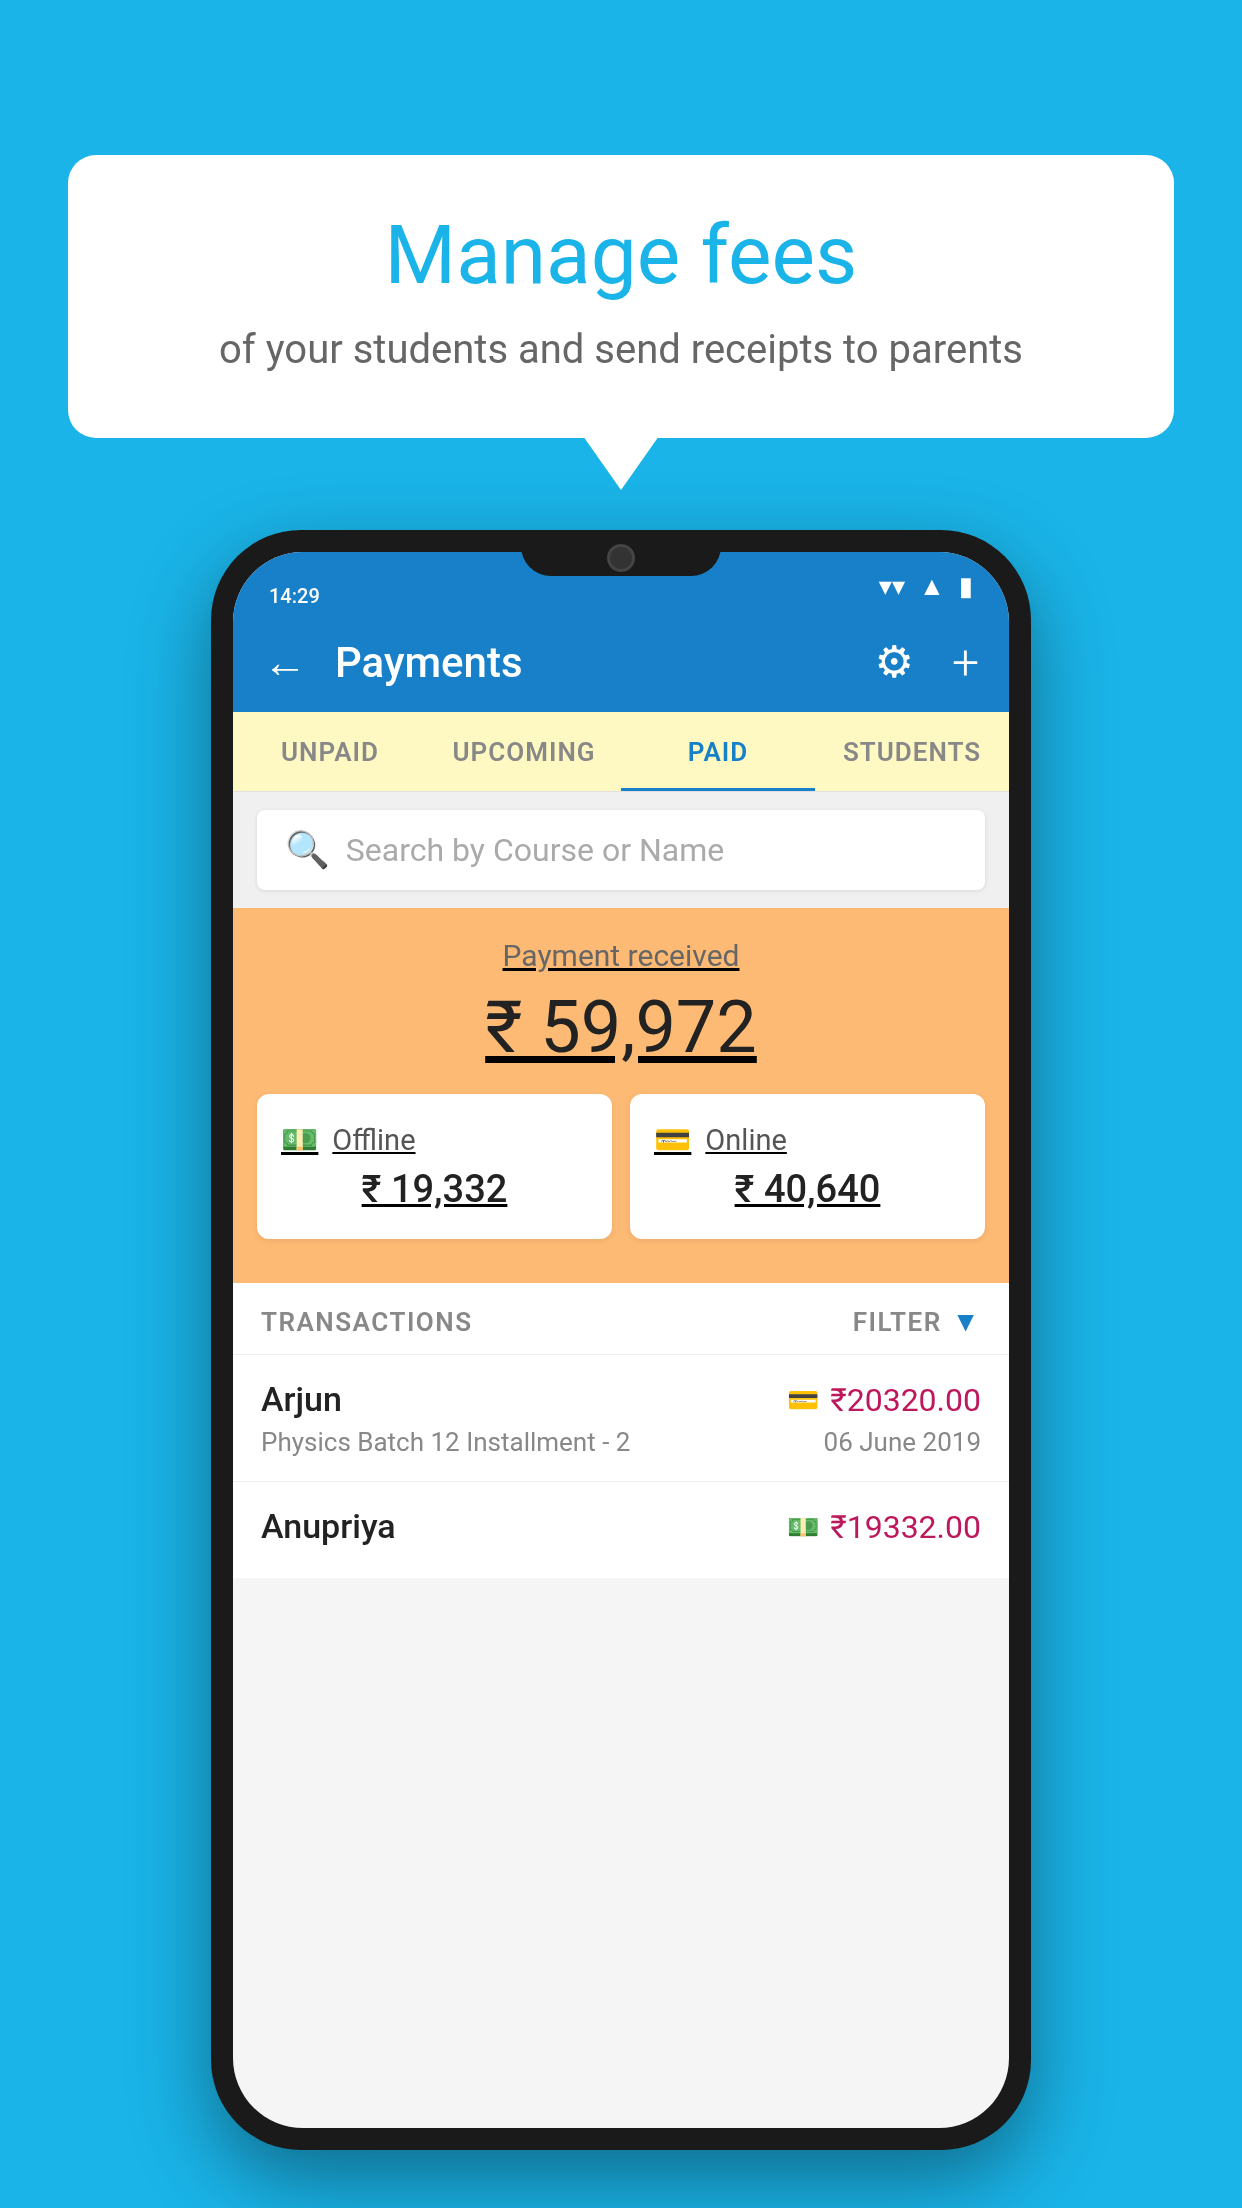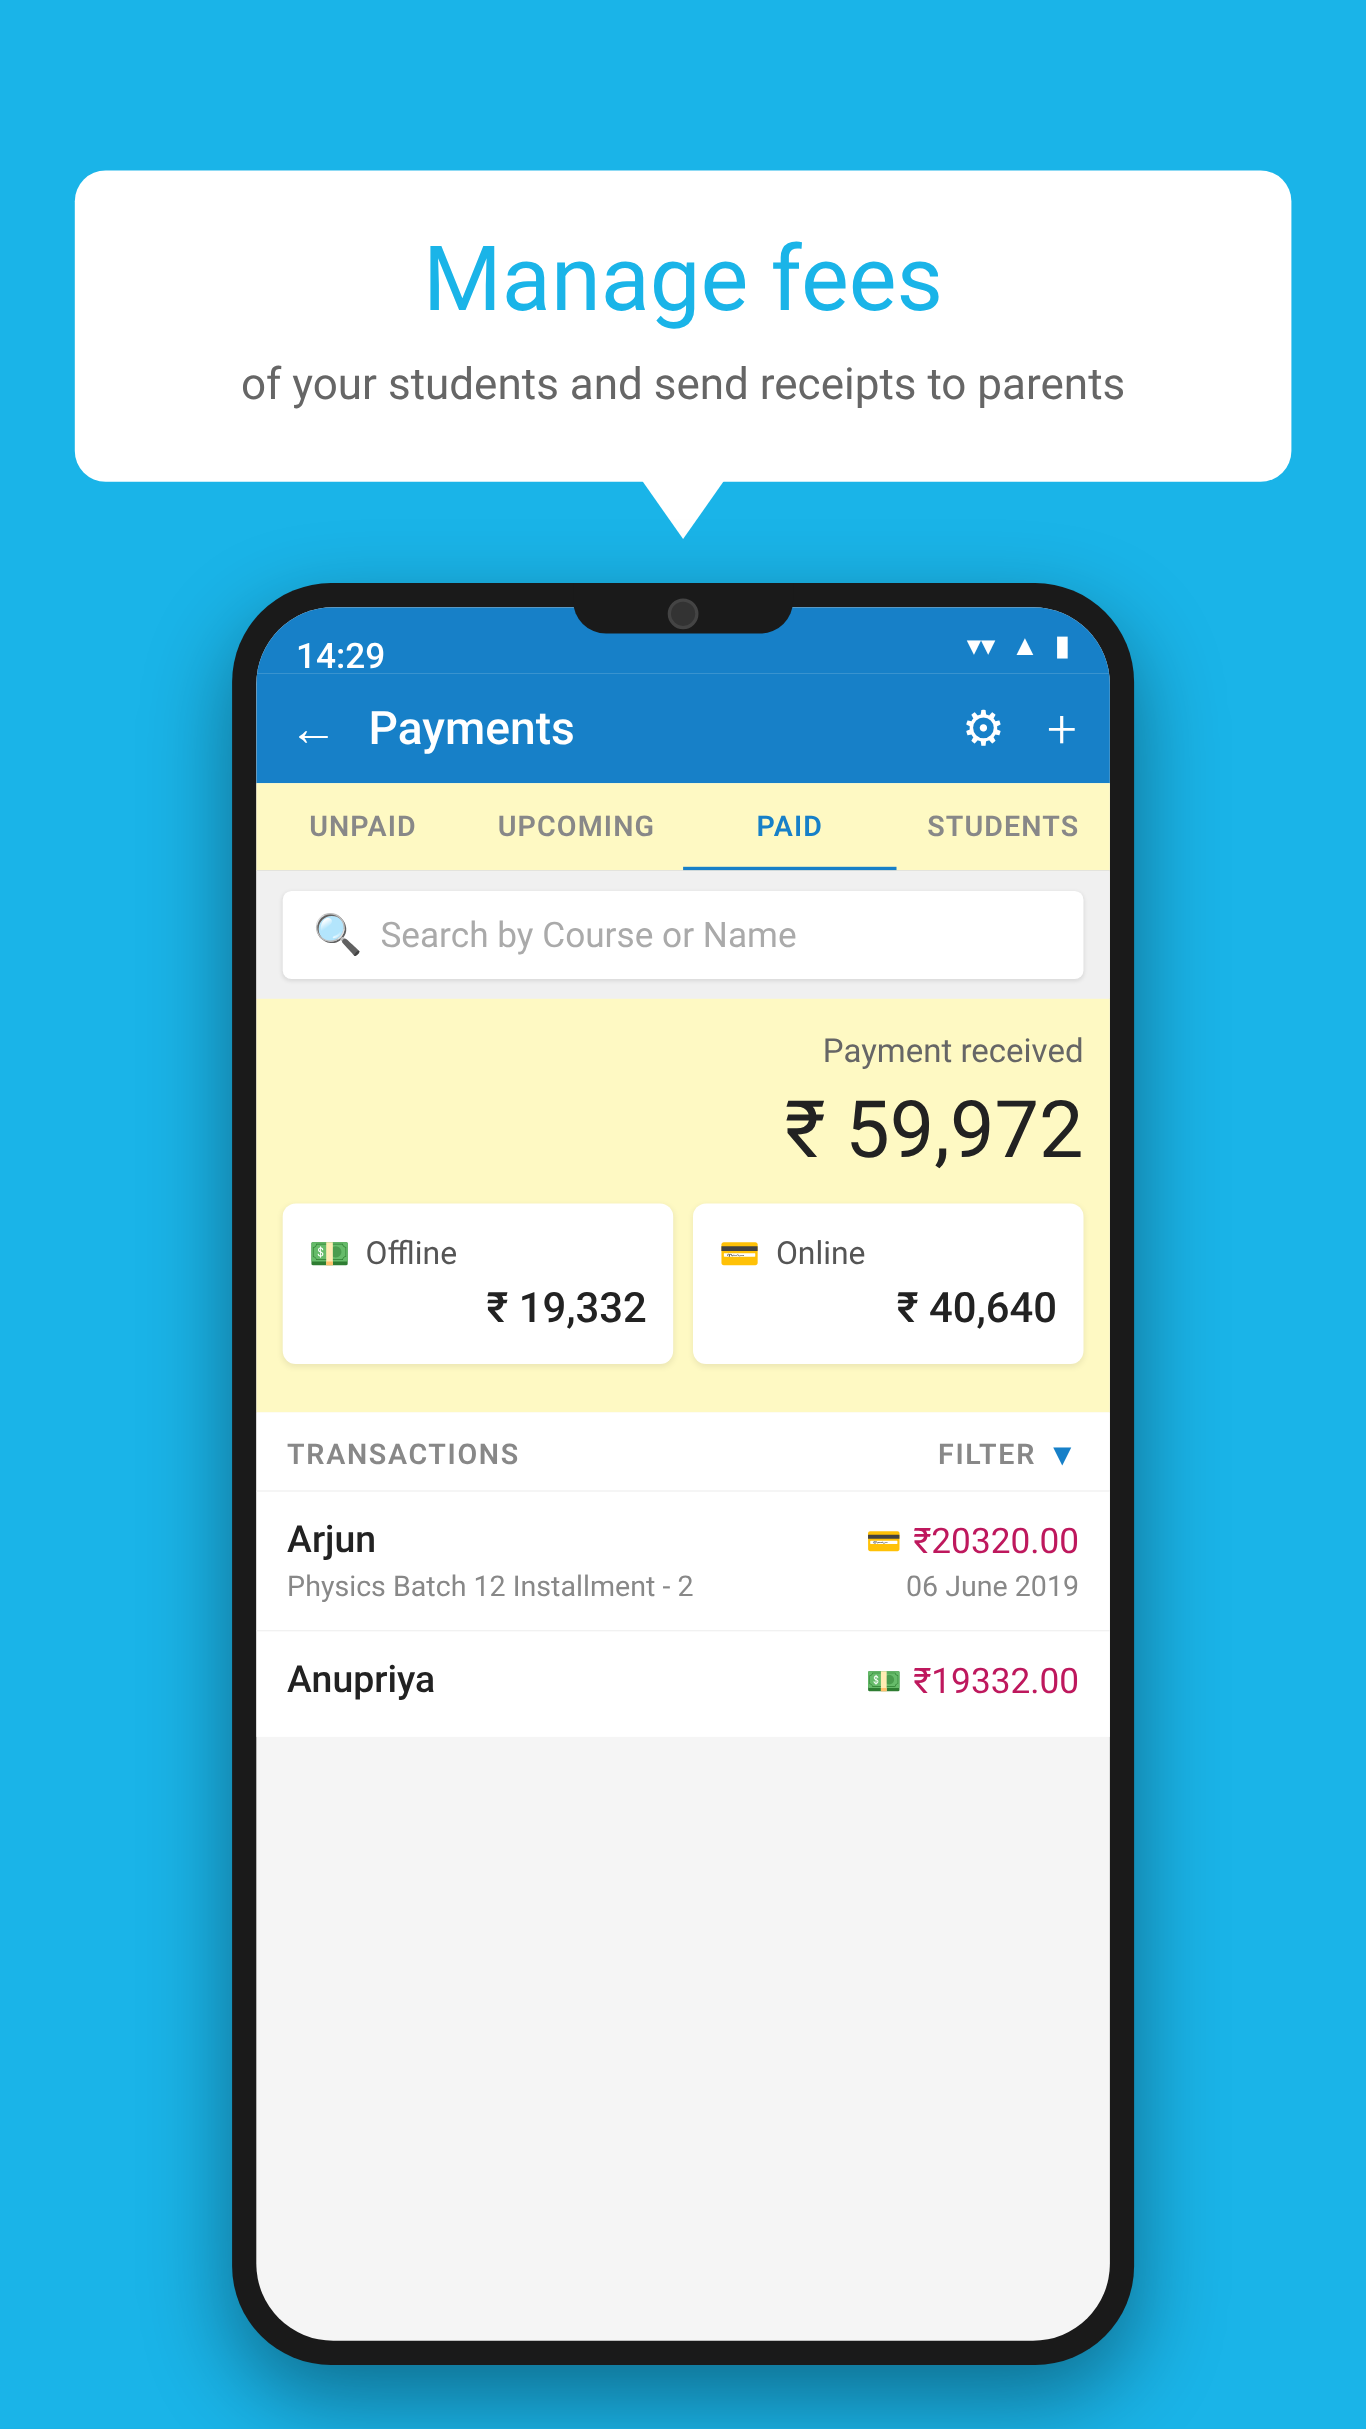--- a/index.html
+++ b/index.html
@@ -114,21 +114,21 @@
       background: #1780c8;
       height: 60px;
       display: flex;
       align-items: center;
       justify-content: space-between;
       padding: 0 36px;
       padding-top: 8px;
     }
     .status-time {
       color: white;
-      font-size: 32px;
+      font-size: 20px;
       font-weight: 500;
       margin-top: 20px;
     }
     .status-icons {
       display: flex;
       align-items: center;
       gap: 14px;
     }
     .wifi-icon, .signal-icon, .battery-icon {
       color: white;
@@ -218,23 +218,24 @@
       color: #888;
       font-size: 36px;
     }
     .search-placeholder {
       font-size: 32px;
       color: #aaa;
     }
 
     
     .payment-summary {
-      background: #fef9c3;
+      background: #fdba74;
       padding: 30px 24px 24px;
-      text-align: right;
+      text-align: center;
+      text-decoration: underline;
     }
     .payment-received-label {
       font-size: 30px;
       color: #666;
       margin-bottom: 12px;
     }
     .payment-amount {
       font-size: 72px;
       font-weight: 400;
       color: #222;

